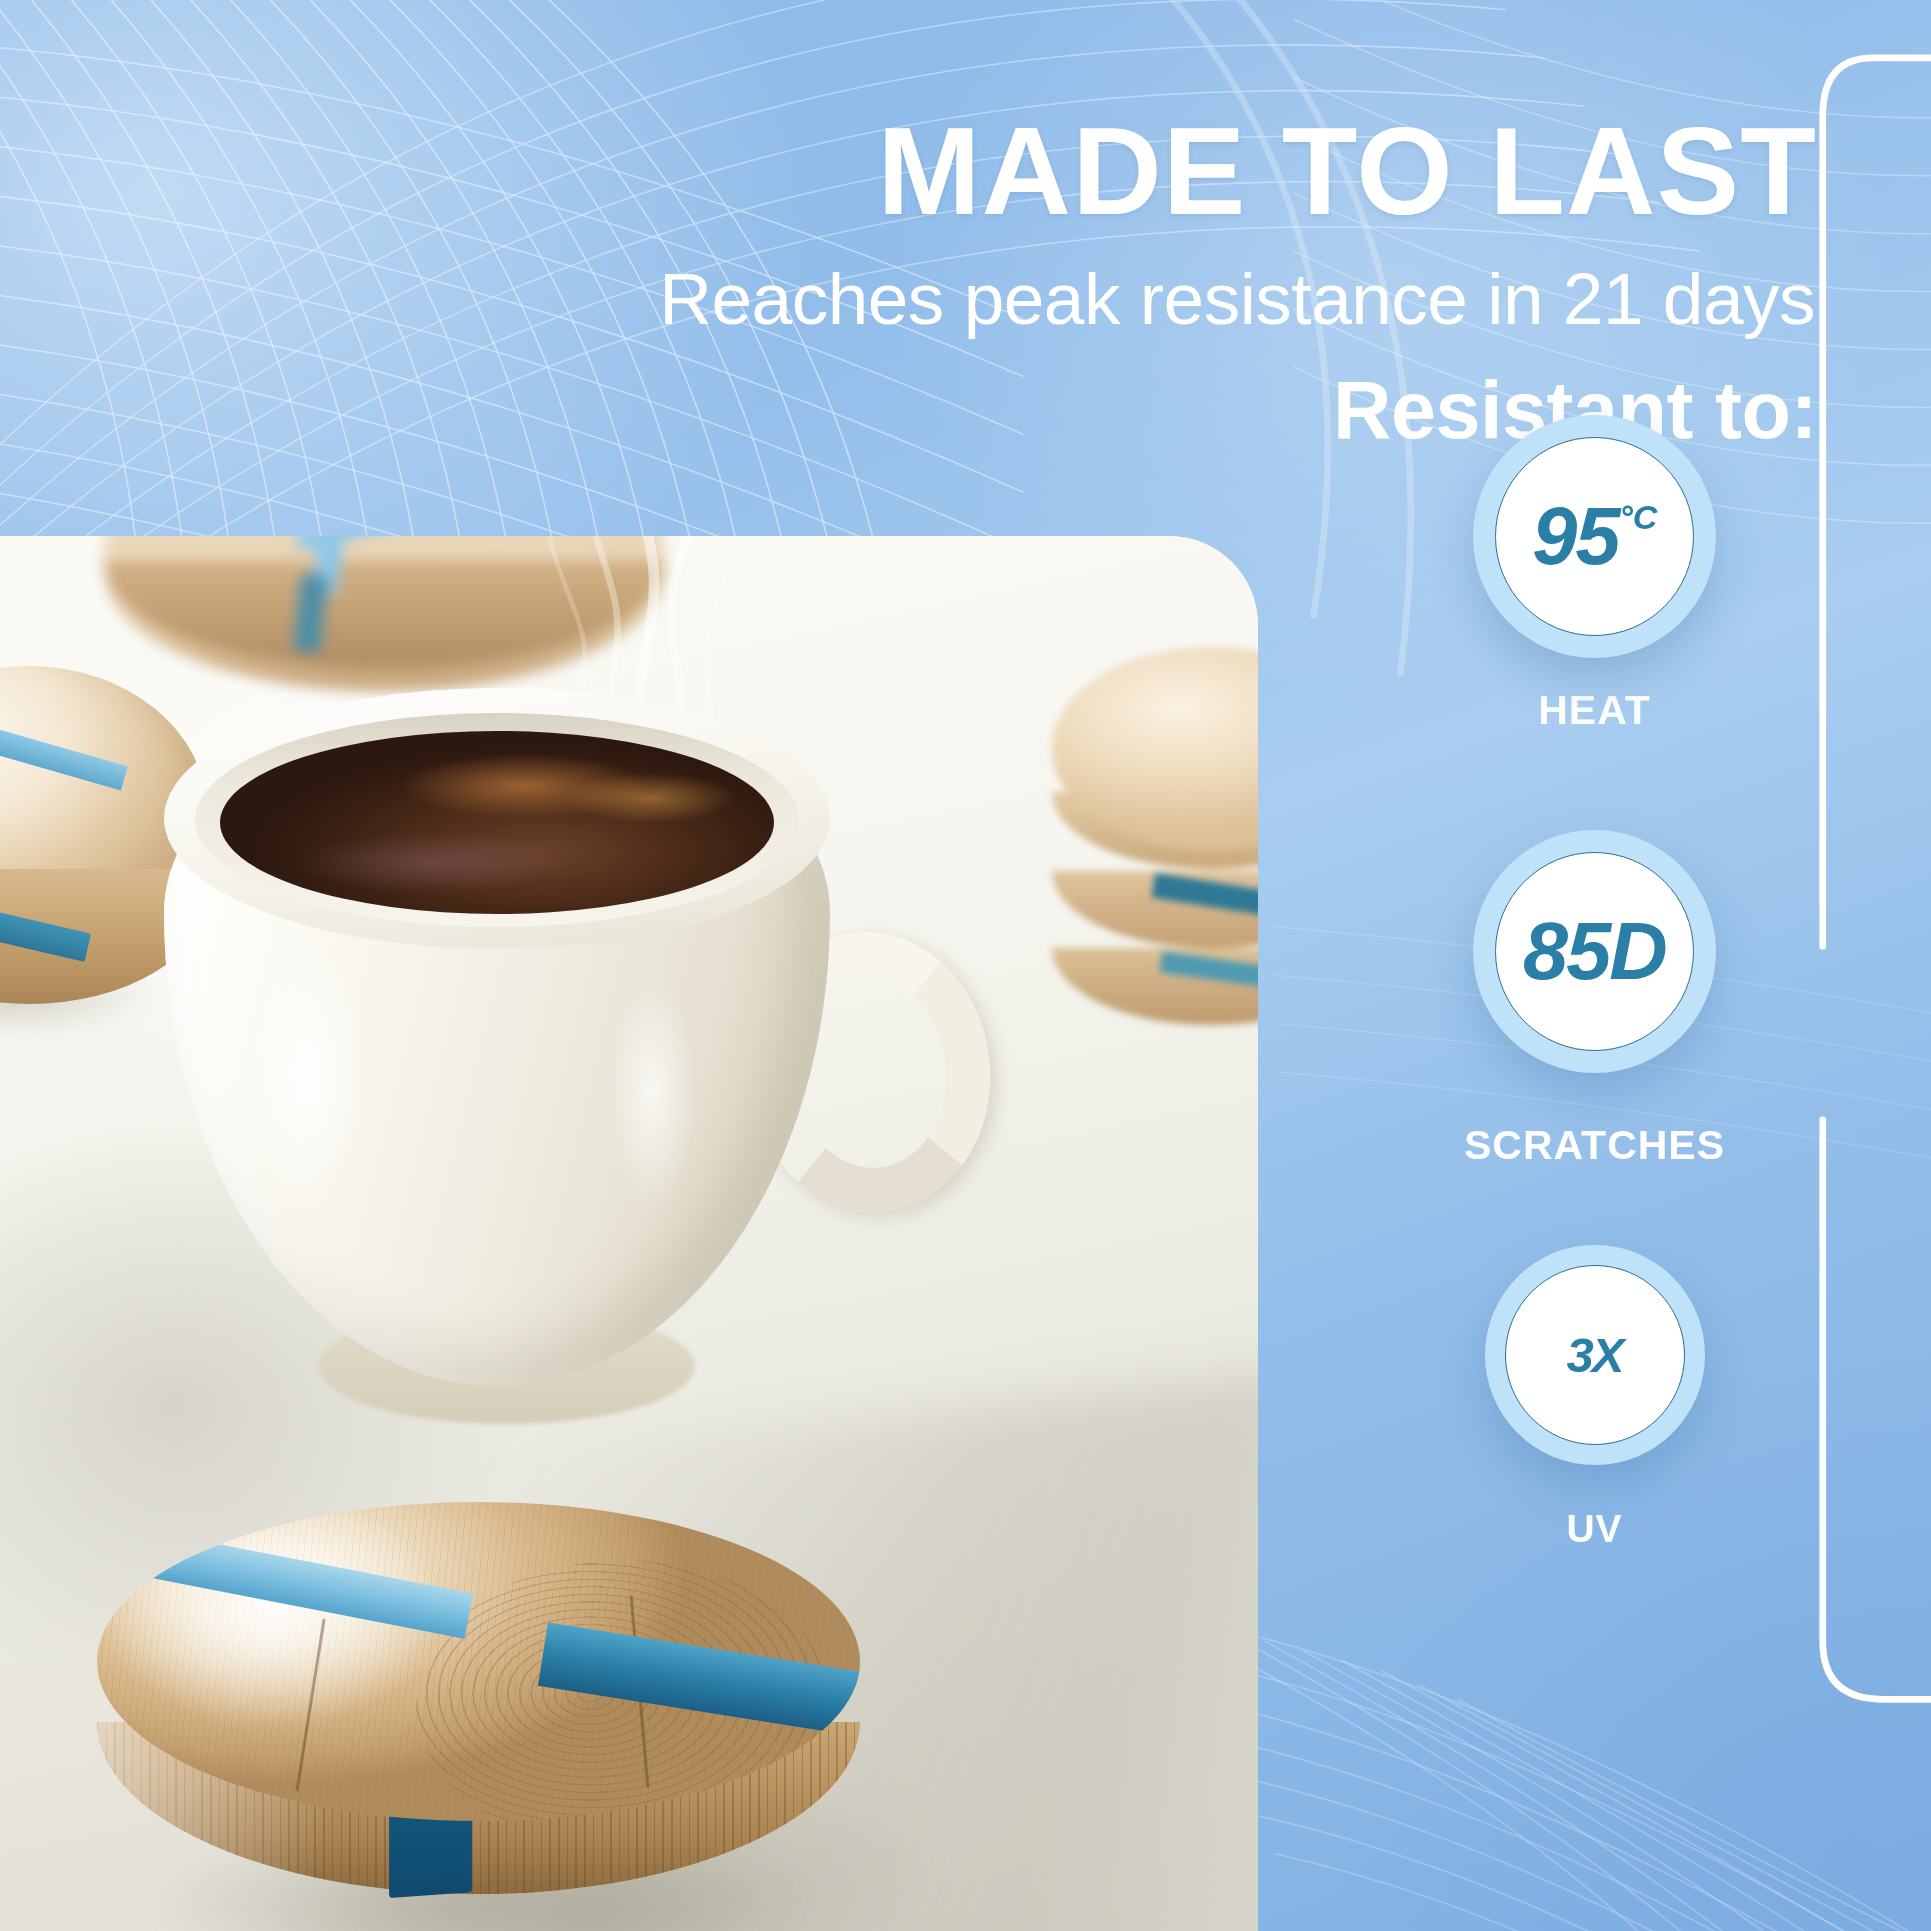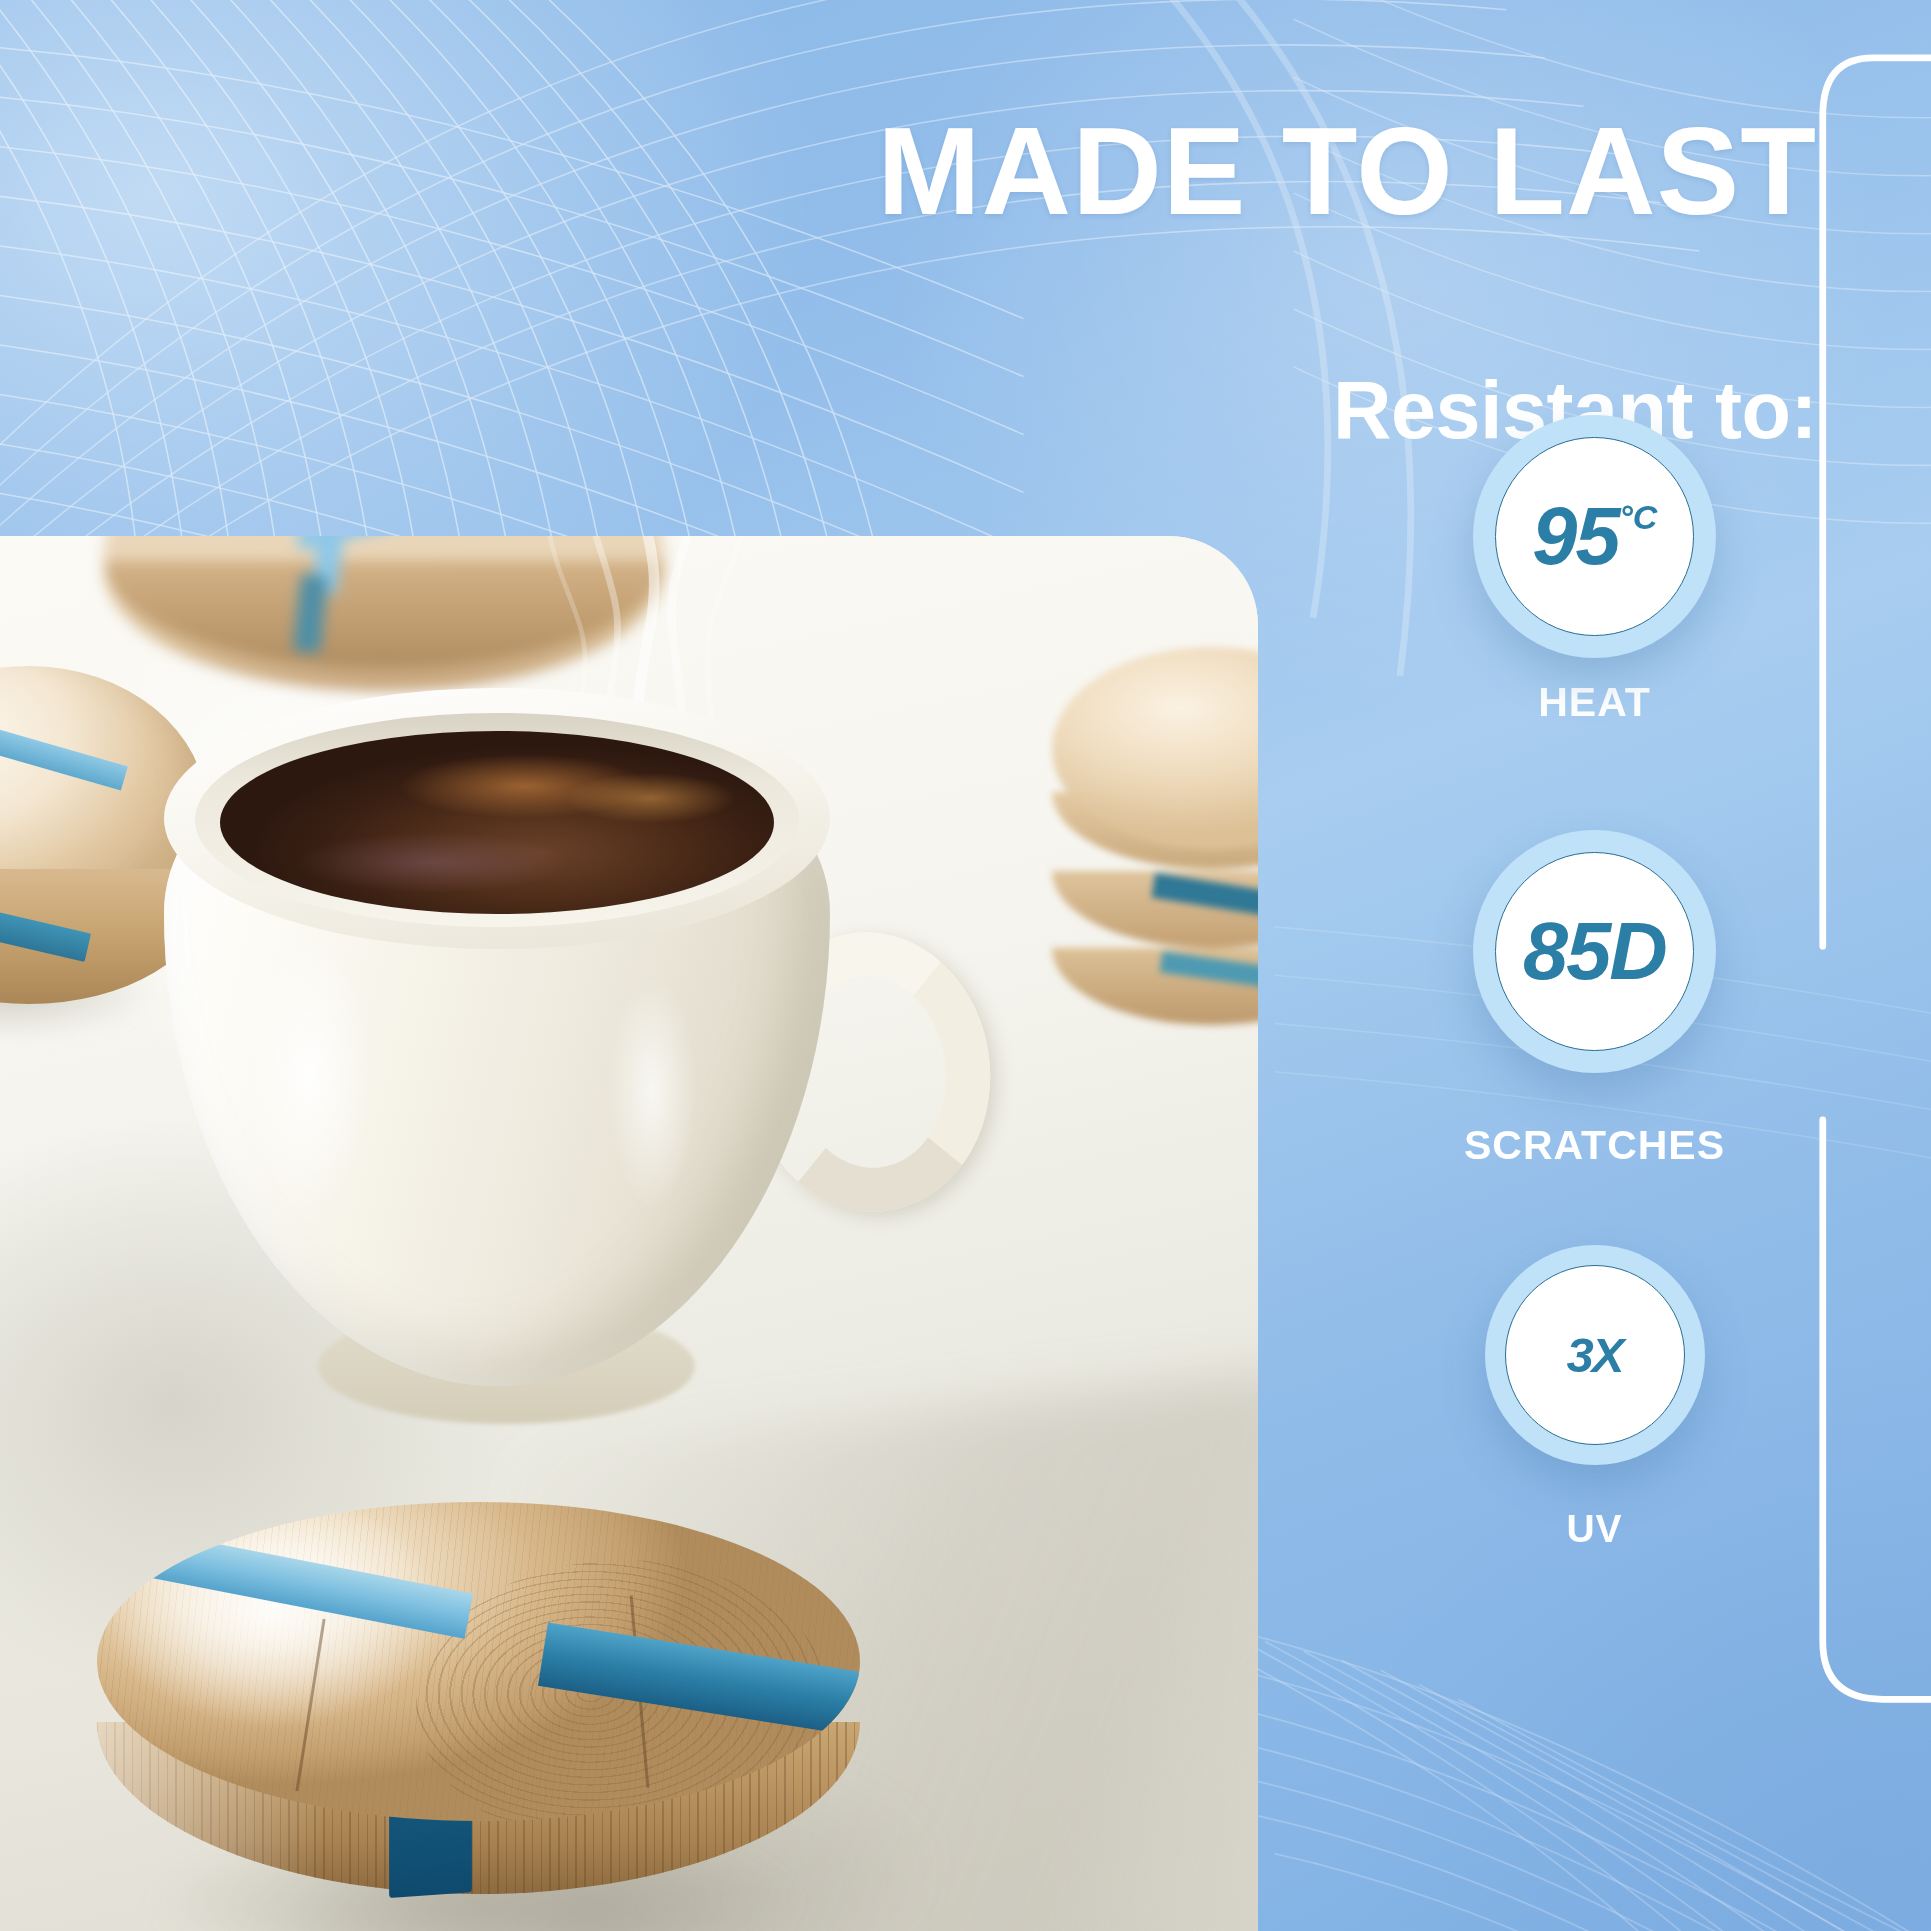--- a/index.html
+++ b/index.html
@@ -355,21 +355,21 @@
     font-weight:700;
     letter-spacing:1px;
     white-space:nowrap;
   }
 
   
   #group-heat{ top:0; }
   #group-heat .badge{ width:243px; height:243px; }
   #group-heat .badge-inner{ width:199px; height:199px; }
   #group-heat .badge-value{ font-size:81px; }
-  #group-heat .badge-label{ margin-top:21px; font-size:41px; }
+  #group-heat .badge-label{ margin-top:29px; font-size:41px; }
 
   
   #group-scratches{ top:415px; }
   #group-scratches .badge{ width:243px; height:243px; }
   #group-scratches .badge-inner{ width:199px; height:199px; }
   #group-scratches .badge-value{ font-size:81px; }
   #group-scratches .badge-label{ margin-top:49px; font-size:41px; }
 
   
   #group-uv{ top:830px; }
@@ -483,20 +483,21 @@
         <path d="M1320,960 Q1680,990 2060,1060"></path>
         <path d="M1320,1010 Q1680,1040 2060,1110"></path>
         <path d="M1320,1060 Q1680,1090 2060,1160"></path>
         <path d="M1320,1110 Q1680,1140 2060,1210"></path>
       </g>
     </g>
   </svg>
 
   <div id="header-block">
     <div id="headline">MADE TO LAST</div>
+    <div id="subhead">Reaches peak resistance in 21 days</div>
     <div id="resistant-to">Resistant to:</div>
   </div>
 
   <div id="photo-panel">
     <div class="surface"></div>
     <div class="surface-glow"></div>
     <div class="surface-shadow-left"></div>
     <div class="diag-shadow"></div>
 
     <div class="coaster-bg">

